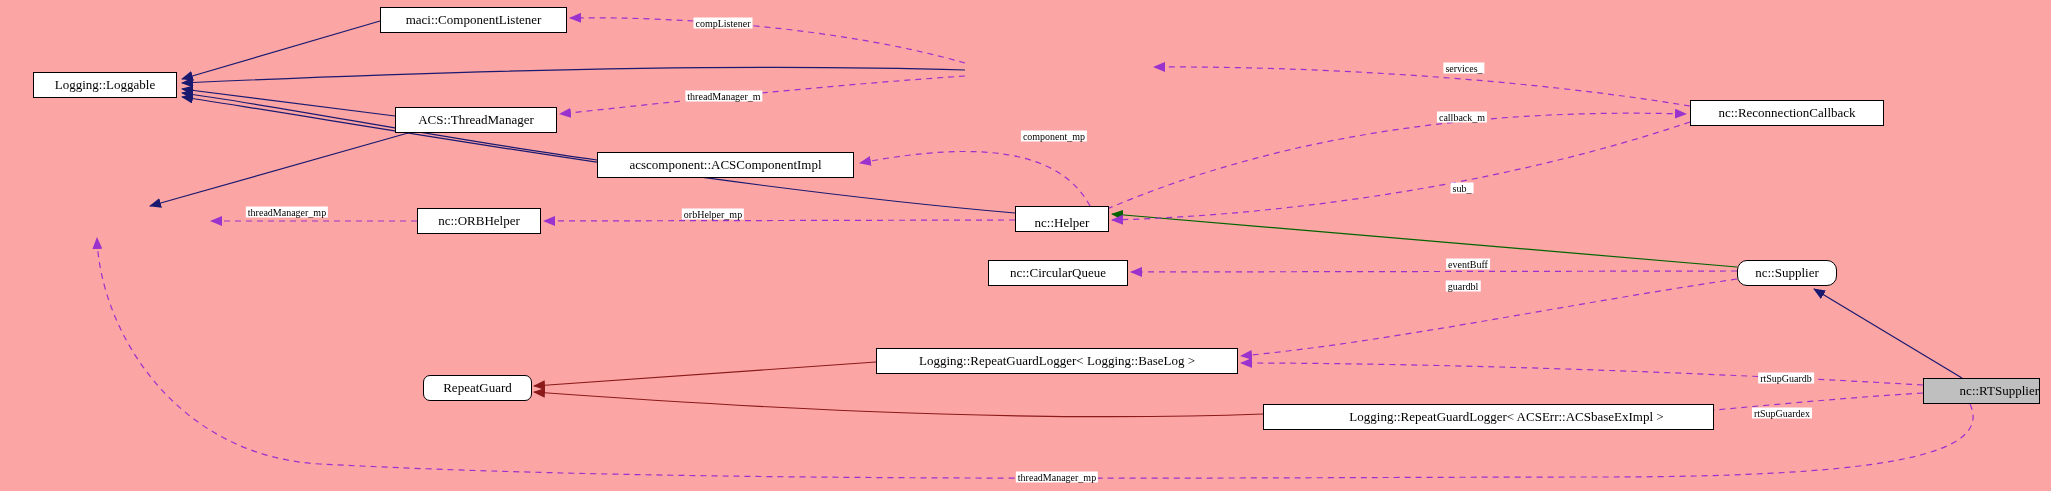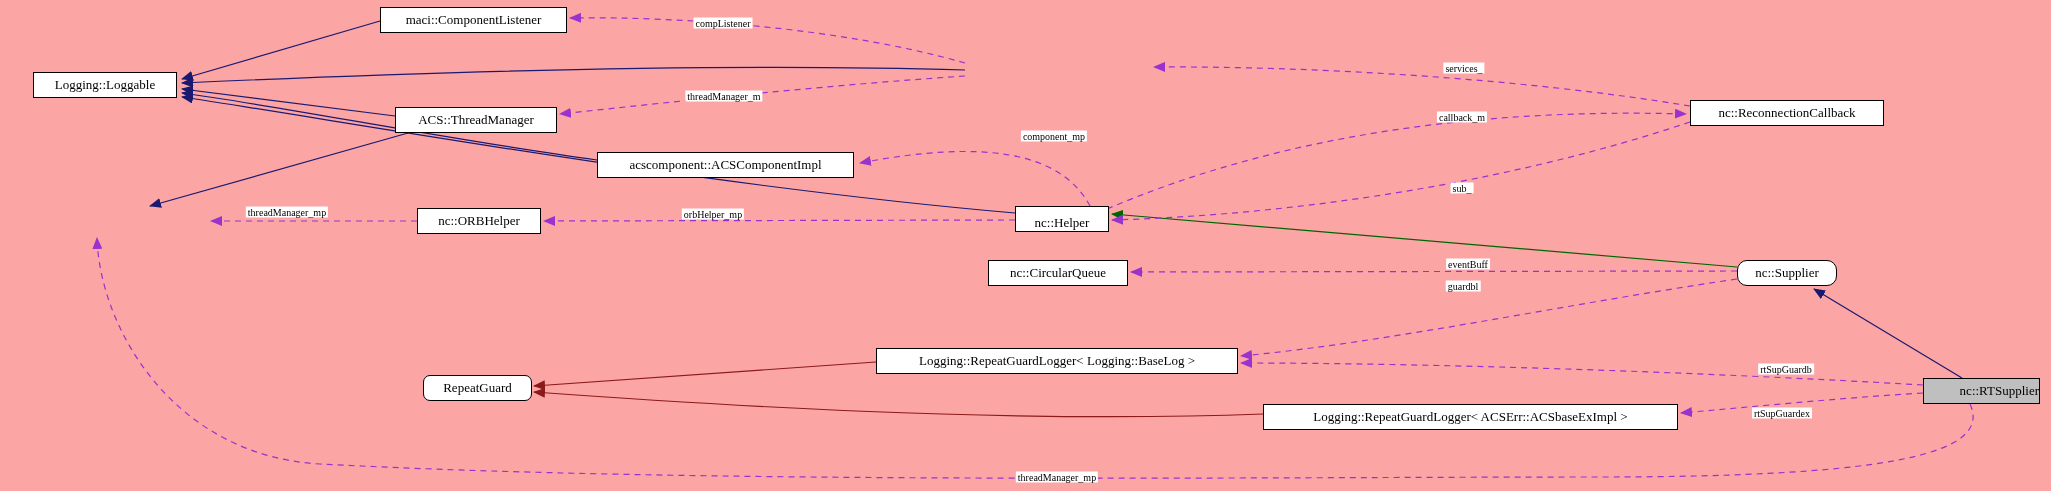--- a/index.html
+++ b/index.html
@@ -115,34 +115,34 @@
     </div>
   <div class="node" style="left:1737px;top:260px;width:98px;border-radius:10px;">
       <span>nc::Supplier</span>
     </div>
   <div class="node" style="left:876px;top:348px;width:360px;">
       <span>Logging::RepeatGuardLogger&lt; Logging::BaseLog &gt;</span>
     </div>
   <div class="node" style="left:423px;top:375px;width:107px;border-radius:7px;">
       <span>RepeatGuard</span>
     </div>
-  <div class="node" style="left:1263px;top:404px;width:413px;">
+  <div class="node" style="left:1263px;top:404px;width:413px;padding-left:36px;">
       <span>Logging::RepeatGuardLogger&lt; ACSErr::ACSbaseExImpl &gt;</span>
     </div>
   <div class="node highlight" style="left:1923px;top:378px;width:115px;justify-content:flex-end;">
       <span>nc::RTSupplier</span>
     </div>
 
   <div class="edge-label" style="left:723px;top:23px;">compListener</div>
   <div class="edge-label" style="left:1464px;top:68px;">services_</div>
   <div class="edge-label" style="left:724px;top:96px;">threadManager_m</div>
   <div class="edge-label" style="left:1462px;top:117px;">callback_m</div>
   <div class="edge-label" style="left:1054px;top:136px;">component_mp</div>
   <div class="edge-label" style="left:1462px;top:188px;">sub_</div>
   <div class="edge-label" style="left:287px;top:212px;">threadManager_mp</div>
   <div class="edge-label" style="left:713px;top:214px;">orbHelper_mp</div>
   <div class="edge-label" style="left:1468px;top:264px;">eventBuff</div>
   <div class="edge-label" style="left:1463px;top:286px;">guardbl</div>
-  <div class="edge-label" style="left:1786px;top:369px;">rtSupGuardb</div>
+  <div class="edge-label" style="left:1786px;top:378px;">rtSupGuardb</div>
   <div class="edge-label" style="left:1782px;top:401px;margin-top:12px;">rtSupGuardex</div>
   <div class="edge-label" style="left:1057px;top:477px;">threadManager_mp</div>
 
 </div>
 
 </body></html>

